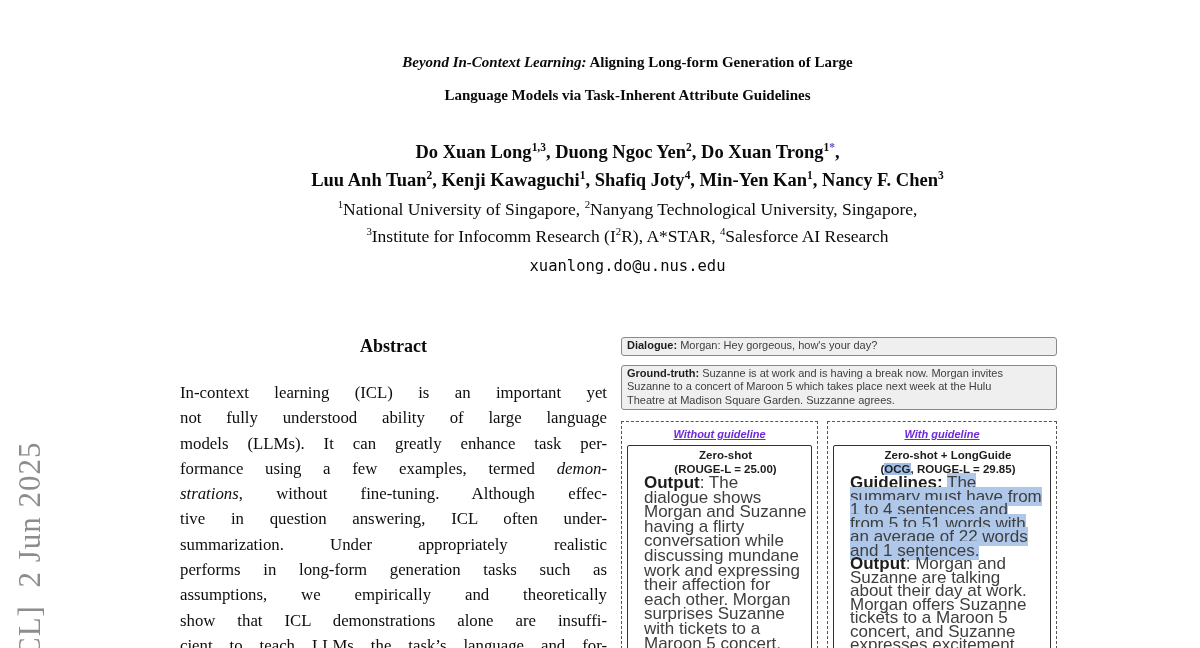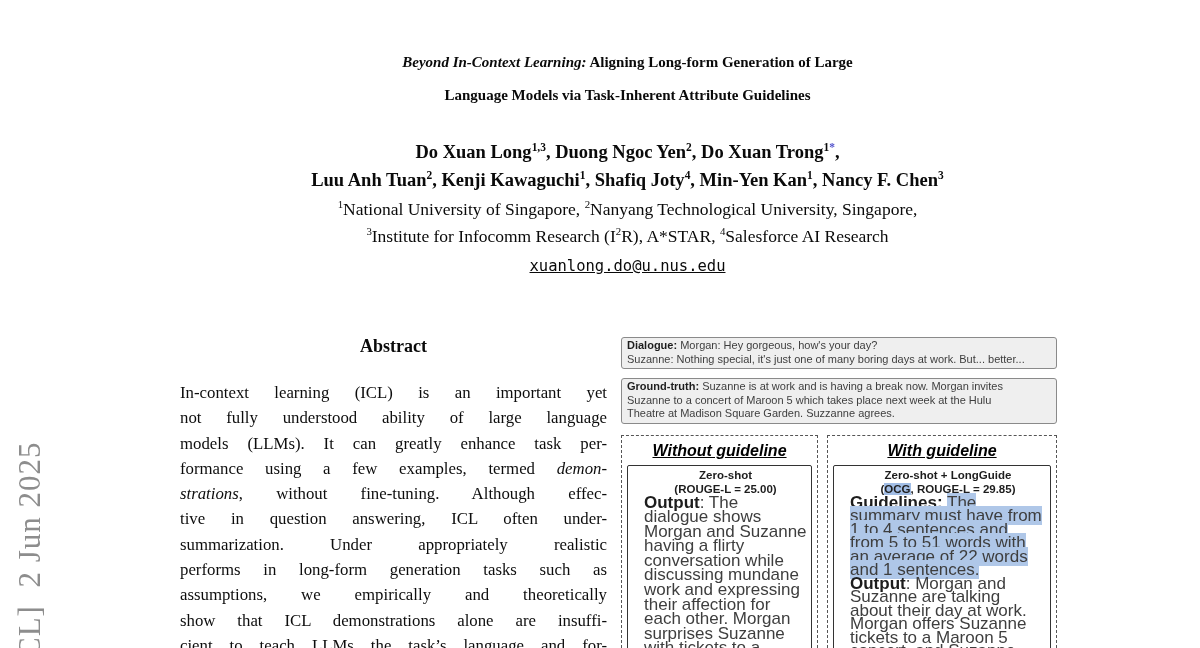--- a/index.html
+++ b/index.html
@@ -12,21 +12,21 @@
     font-family:"Liberation Serif", serif;
     font-size:31px; color:var(--banner-gray,#8d8d8d);
     white-space:pre; letter-spacing:1px;
   }
 
   
   .header { position:absolute; left:155px; top:46px; width:945px; text-align:center; font-family:"Liberation Serif", serif; color:#0a0a0a; }
   .title { font-weight:bold; font-size:15px; line-height:33px; }
   .authors { margin-top:26px; font-weight:bold; font-size:18.5px; line-height:28px; }
   .affils { font-size:17.5px; line-height:27px; margin-top:2px; }
-  .email { font-family:"DejaVu Sans Mono","Liberation Mono",monospace; font-size:15.5px; margin-top:7px;text-decoration:underline; }
+  .email { font-family:"DejaVu Sans Mono","Liberation Mono",monospace; font-size:15.5px; margin-top:7px; }
   sup { font-size:62%; line-height:0; }
   .seg-b { font-weight:bold; }
   .seg-i { font-style:italic; }
   .star { color:var(--star,#5353cc); }
 
   
   .abstract-heading { position:absolute; left:180px; top:336px; width:427px; text-align:center;
     font-family:"Liberation Serif", serif; font-weight:bold; font-size:18px; color:#0a0a0a; }
   .abstract-body { position:absolute; left:180px; top:383px; width:427px;
     font-family:"Liberation Serif", serif; font-size:16.8px; color:#0d0d0d; }
@@ -37,21 +37,21 @@
     font-family:"Liberation Sans", sans-serif; color:#3e3e3e; }
   .graybox { background:var(--graybox-bg,#efefef); border:1.5px solid var(--graybox-border,#8a8a8a);
     border-radius:3px; padding:1px 24px 2px 5px; font-size:11px; line-height:13.5px; box-sizing:border-box; }
   .graybox .seg-b { color:#1d1d1d; }
   .gt-box { margin-top:9px; }
   .cols { display:flex; gap:9px; margin-top:11px; align-items:stretch; }
   .col { border:1px dashed #555; padding:5px 5px 8px 5px; box-sizing:border-box; background:#fff; }
   .col-left  { width:197px; }
   .col-right { width:230px; }
   .col-heading { text-align:center; font-weight:bold; font-style:italic; text-decoration:underline;
-    font-size:16px; margin:1px 0 5px 0; color:#000000; }
+    font-size:11px; margin:1px 0 5px 0; color:#6d28d9; }
   .innerbox { background:#fff; border:1.7px solid #333; border-radius:2px; padding:2px 4px 4px 16px; }
   .innerbox-title { text-align:center; font-weight:bold; font-size:11.5px; line-height:14px; color:#1d1d1d; }
   .fig-para { font-size:17px; line-height:13.5px; }
   .col-left .fig-para { line-height:14.6px; }
   .fig-line { font-size:11px; line-height:13.5px; }
   .fig-para .seg-b, .innerbox .seg-b { color:#1d1d1d; }
   .hl-light { background:var(--hl-light,#afc7e8); }
   .hl-ocg   { background:var(--hl-ocg,#a3bfe4); }
   .cutbox { border:1.7px solid #333; border-radius:2px; margin-top:8px; height:30px; background:#fff; }
 </style>
@@ -89,21 +89,20 @@
       <div class="jline"><span>summarization. Under appropriately realistic</span></div>
       <div class="jline"><span>performs in long-form generation tasks such as</span></div>
       <div class="jline"><span>assumptions, we empirically and theoretically</span></div>
       <div class="jline"><span>show that ICL demonstrations alone are insuffi-</span></div>
       <div class="jline"><span>cient to teach LLMs the task’s language and for-</span></div>
     </div>
 
   <div class="figure">
     <div class="graybox">
         <div class="fig-line"><span class="seg-b">Dialogue:</span><span> Morgan: Hey gorgeous, how's your day?</span></div>
-        <div class="fig-line"><span>Suzanne: Nothing special, it's just one of many boring days at work. But... better...</span></div>
       </div>
     <div class="graybox gt-box"><span class="seg-b">Ground-truth:</span><span> Suzanne is at work and is having a break now. Morgan invites Suzanne to a concert of Maroon 5 which takes place next week at the Hulu Theatre at Madison Square Garden. Suzzanne agrees.</span></div>
 
     <div class="cols">
       <div class="col col-left">
         <div class="col-heading">Without guideline</div>
         <div class="innerbox">
           <div class="innerbox-title">Zero-shot</div>
           <div class="innerbox-title"><span>(ROUGE-L = 25.00)</span></div>
           <div>

